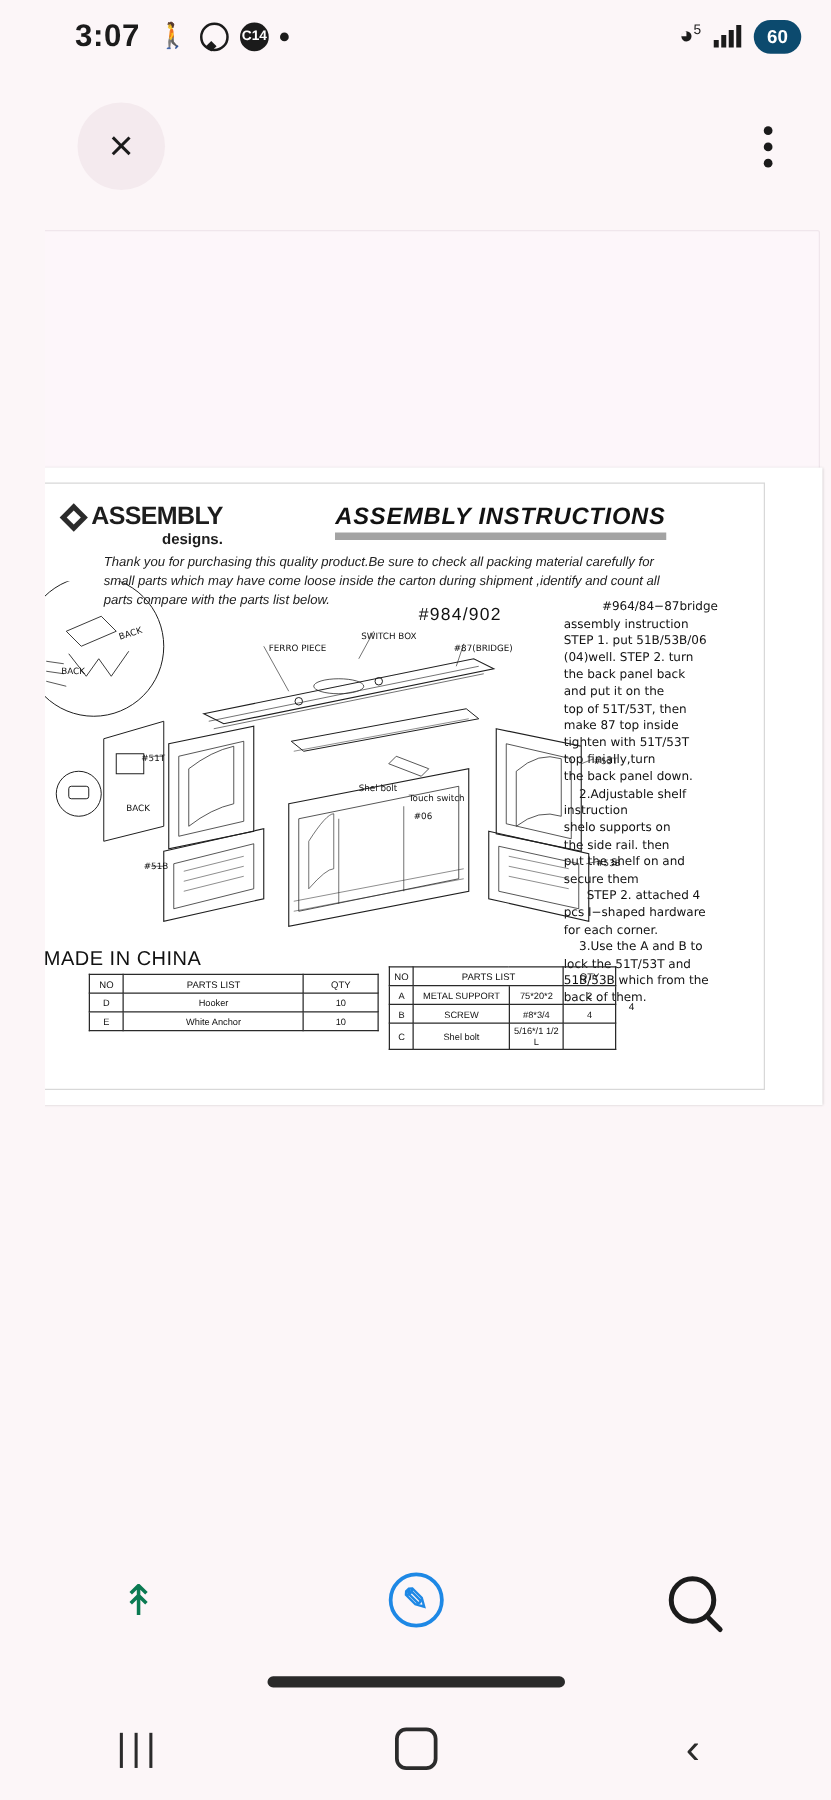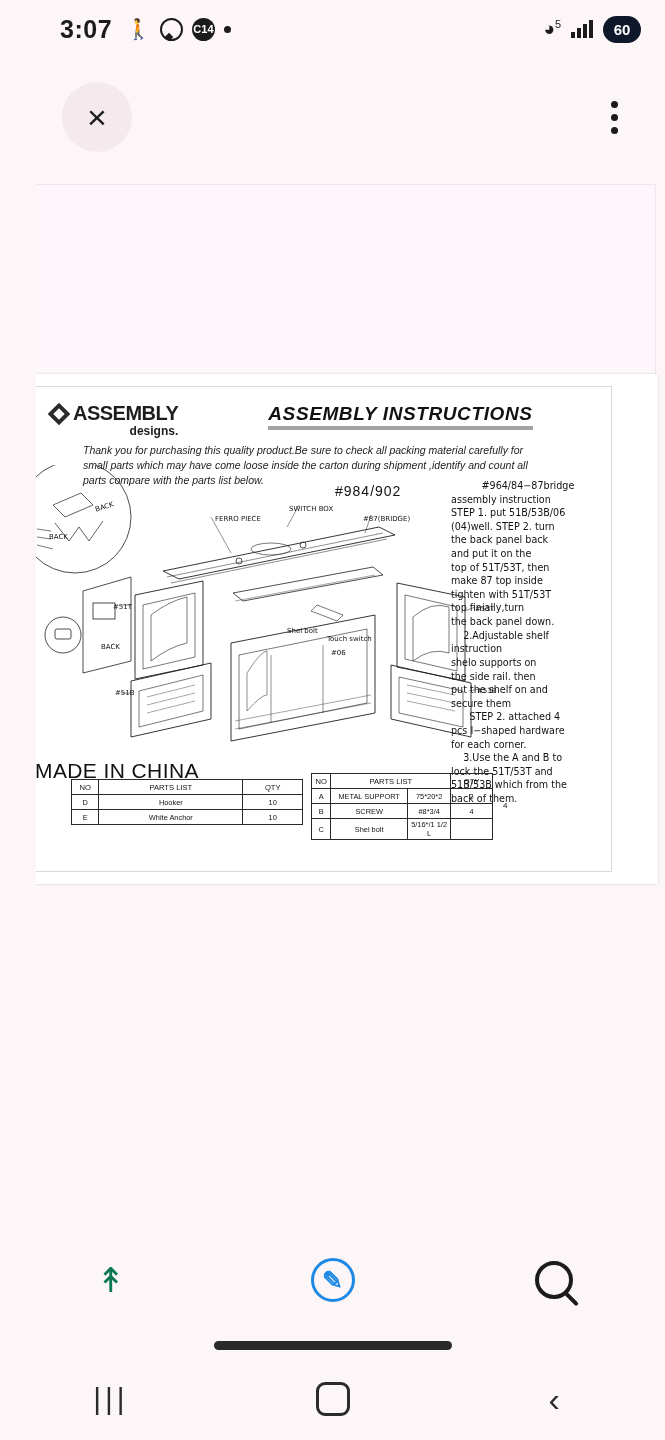--- a/index.html
+++ b/index.html
@@ -69,21 +69,21 @@
   .sig-ic {
     display: flex; align-items: flex-end; gap: 2px; height: 18px;
   }
   .sig-ic i { display: block; width: 4px; background: #1b1b1b; }
   .sig-ic i:nth-child(1) { height: 6px; }
   .sig-ic i:nth-child(2) { height: 10px; }
   .sig-ic i:nth-child(3) { height: 14px; }
   .sig-ic i:nth-child(4) { height: 18px; }
   .batt-ic {
     min-width: 38px; height: 27px; border-radius: 14px;
-    background: #0f172a; color: #fff; font-size: 15px;
+    background: #0c4a6e; color: #fff; font-size: 15px;
     font-weight: bold; display: flex; align-items: center;
     justify-content: center; padding: 0 7px;
   }
 
   
   .appbar {
     height: 118px;
     display: flex;
     align-items: center;
     padding: 0 26px;
@@ -161,21 +161,21 @@
   .brand-txt { line-height: 1; }
   .brand-name {
     font-size: 20px; font-weight: bold; letter-spacing: -.5px; color: #1d1d1d;
   }
   .brand-sub {
     font-size: 12px; font-weight: bold; color: #1d1d1d;
     text-align: right; margin-top: 2px;
   }
   .sheet-title {
     font-size: 19px; font-weight: bold; font-style: italic;
-    color: #121212; border-bottom: 4px solid #a3a3a3;
+    color: #121212; border-bottom: 6px solid #a3a3a3;
     padding-bottom: 1px; letter-spacing: .6px;
     white-space: nowrap;
   }
   .thanks {
     position: absolute; left: 48px; top: 56px;
     width: 460px;
     font-size: 10.5px; font-style: italic; color: #222;
     line-height: 1.45;
   }
   .model-no {
@@ -189,21 +189,21 @@
     width: 150px;
     font-size: 9.6px; line-height: 1.42; color: #111;
     white-space: pre-wrap;
     font-family: "DejaVu Sans", sans-serif;
   }
 
   
   .art { position: absolute; left: 0; top: 78px; width: 470px; height: 300px; }
   .made-in {
     position: absolute; left: 0px; top: 372px;
-    font-size: 21px; color: #111; letter-spacing: .4px;
+    font-size: 16px; color: #111; letter-spacing: .4px;
   }
 
   
   .tbl {
     position: absolute;
     border-collapse: collapse;
     font-size: 7.4px;
     color: #111;
   }
   .tbl td, .tbl th {

